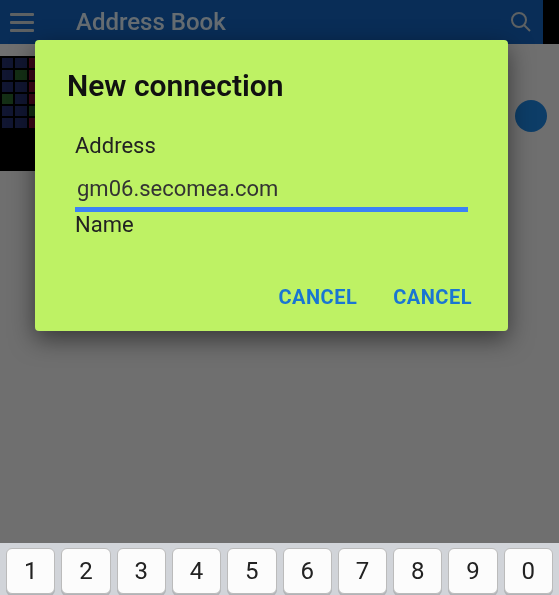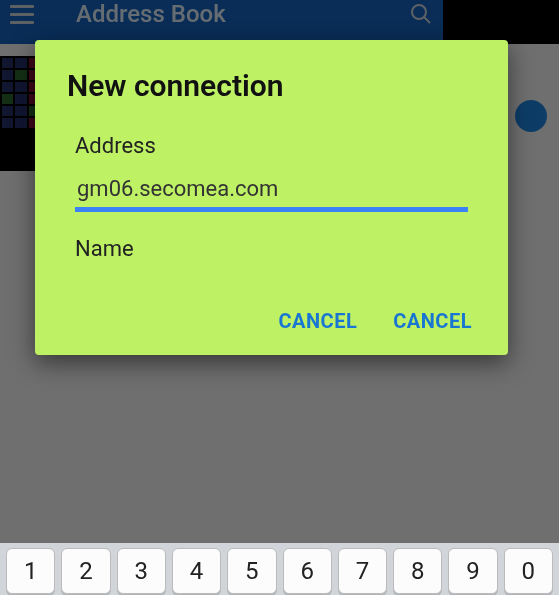--- a/index.html
+++ b/index.html
@@ -12,24 +12,25 @@
     width: 559px;
     height: 595px;
     overflow: hidden;
     position: relative;
     background: #000;
   }
   
   .appbar {
     position: absolute;
     top: 0; left: 0;
-    width: 443px;
+    width: 543px;
     height: 44px;
     background: #1565c0;
     display: flex;
+    align-items: center;
     padding: 0 8px;
   }
   .hamburger {
     width: 28px;
     height: 28px;
     display: flex;
     flex-direction: column;
     justify-content: center;
     gap: 5px;
     padding: 2px;
@@ -120,21 +121,20 @@
     box-shadow: 0 8px 24px rgba(0,0,0,0.5);
     padding: 28px 32px 22px 32px;
   }
   .dialog-title {
     font-size: 30px;
     font-weight: 600;
     color: #111;
     margin-bottom: 30px;
   }
   .field {
-    margin-bottom: 24px;
     padding: 0 8px;
   }
   .field-label {
     font-size: 22px;
     color: #222;
     margin-bottom: 14px;
   }
   .text-input {
     width: 100%;
     border: none;

